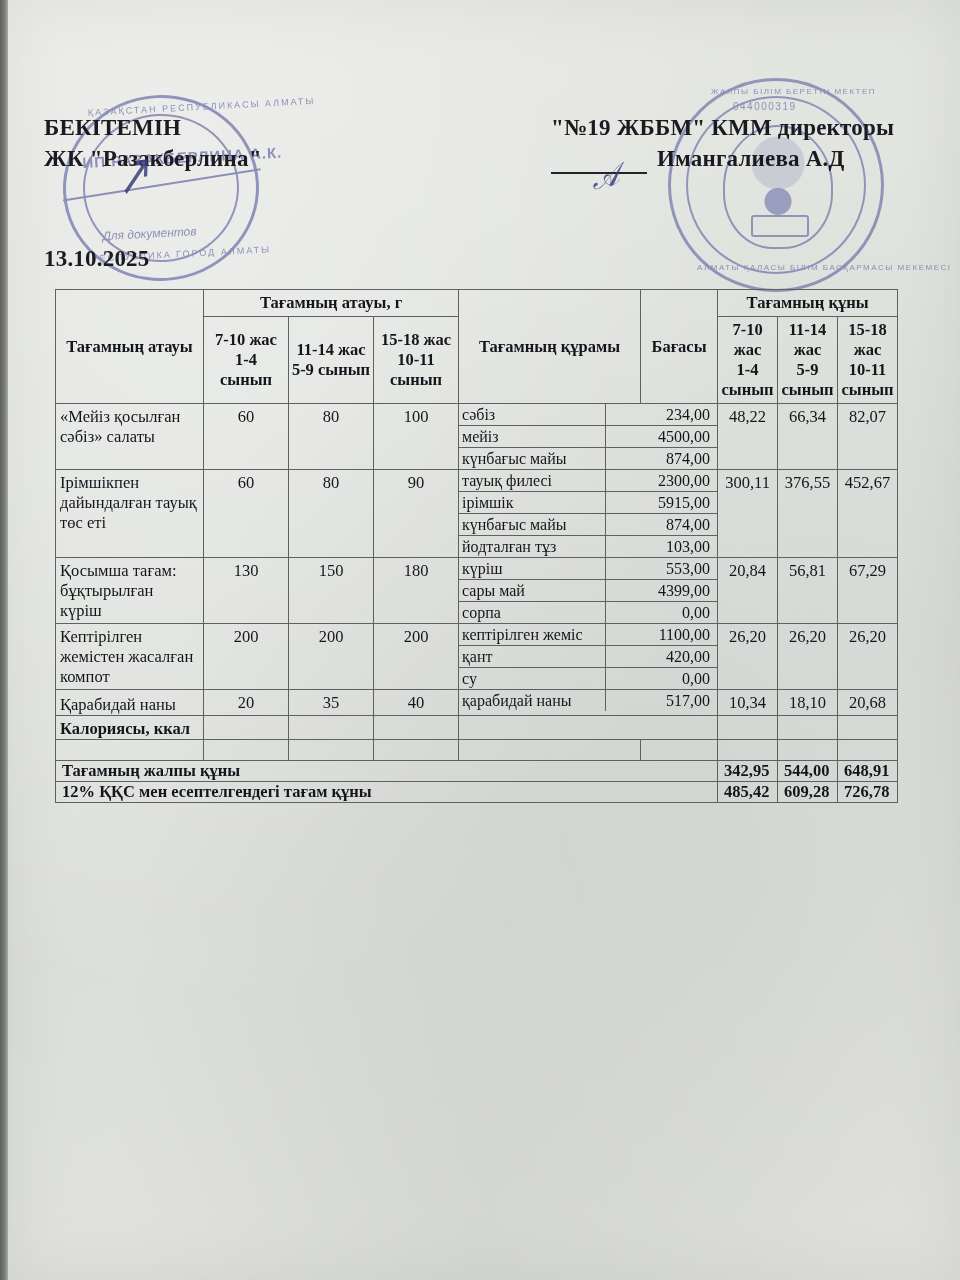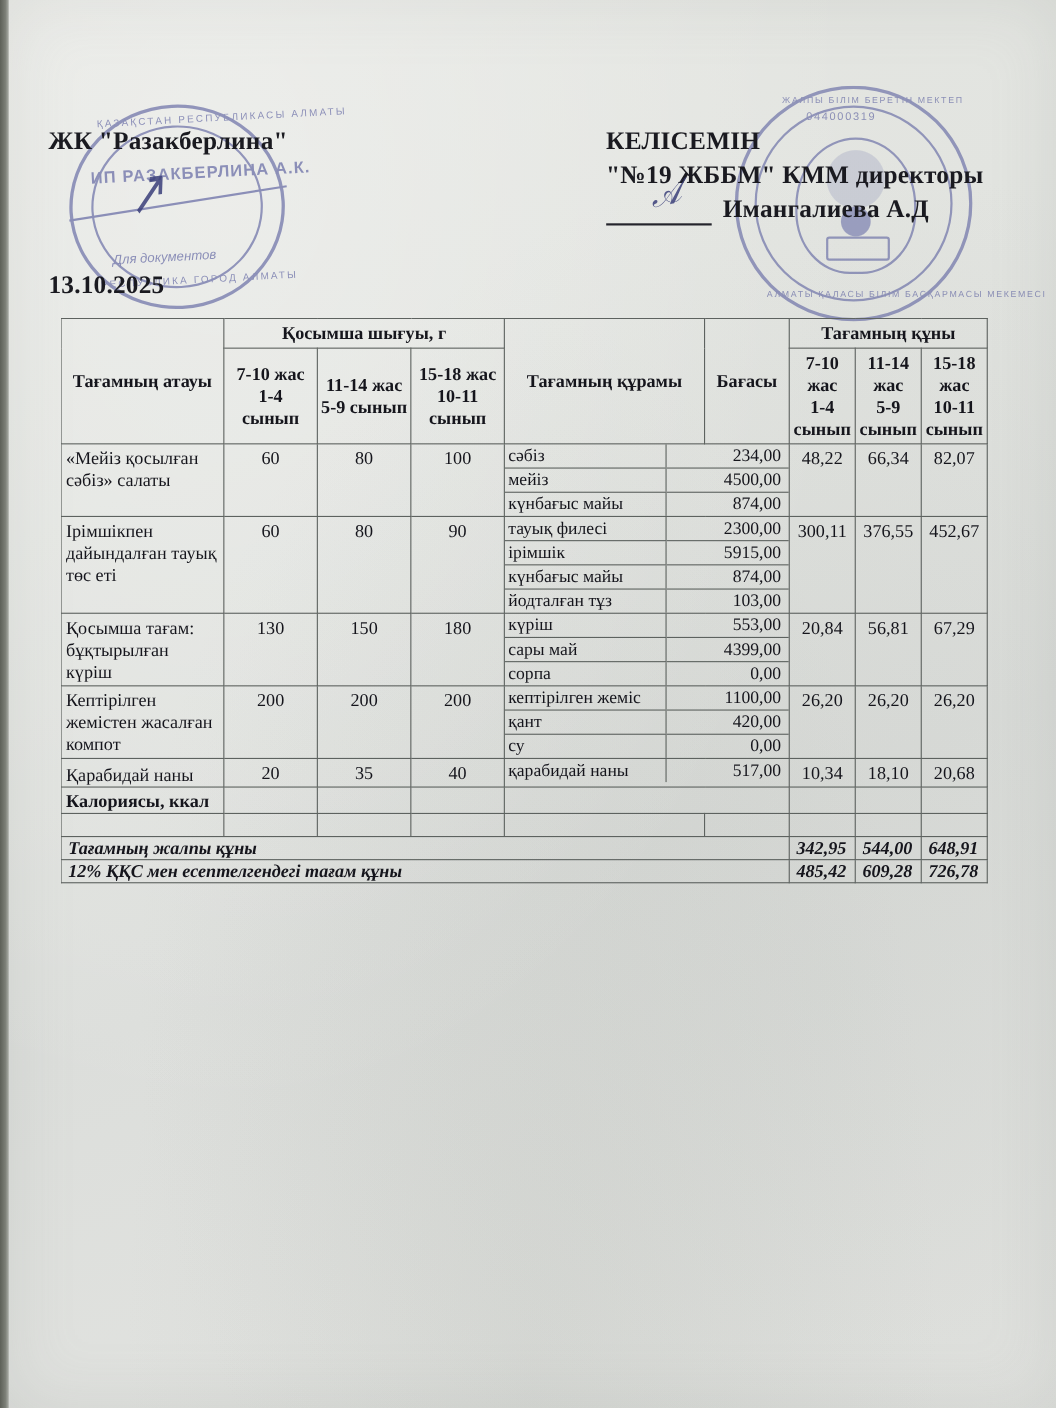--- a/index.html
+++ b/index.html
@@ -203,21 +203,20 @@
     line-height: 19px;
   }
   .inner-tbl tr:last-child td { border-bottom: 0; }
   .inner-tbl td.ii { text-align: left; width: 58%; vertical-align: middle; }
   .inner-tbl td.pp { text-align: right; width: 42%; vertical-align: middle;
                      border-left: 1px solid #5d625f; padding-right: 7px; }
   td.nopad { padding: 0; vertical-align: top; }
 
   .totrow td {
     font-weight: bold;
-    font-style: italic;
     font-size: 16.5px;
     padding: 0 6px;
     vertical-align: middle;
   }
   .totrow td.tlabel { text-align: left; }
   .totrow td.tval { text-align: right; padding-right: 9px; }
   .spacer td { height: 14px; border-left: 1px solid #5d625f; border-right: 1px solid #5d625f;
                border-top: 1px solid #5d625f; border-bottom: 0; }
 
   .bold { font-weight: bold; margin-top: 48px; }
@@ -241,29 +240,29 @@
     </div>
 
     <div class="stamp" id="stamp-right">
       <div class="stamp-txt" id="sr-arc1">ЖАЛПЫ БІЛІМ БЕРЕТІН МЕКТЕП</div>
       <div class="stamp-txt" id="sr-num">044000319</div>
       <div class="emblem"></div>
       <div class="stamp-txt" id="sr-arc2">АЛМАТЫ ҚАЛАСЫ БІЛІМ БАСҚАРМАСЫ МЕКЕМЕСІ</div>
     </div>
 
     <div class="hblock" id="hleft">
+      <div class="hline">БЕКІТЕМІН</div>
       <div class="hline">ЖК "Разакберлина"</div>
     </div>
 
     <div class="scribble" id="scr-left">↗</div>
 
     <div class="hblock hline" id="datestamp">13.10.2025</div>
 
     <div class="hblock" id="hright">
-      <div class="hline">КЕЛІСЕМІН</div>
       <div class="hline">"№19 ЖББМ" КММ директоры</div>
       <div class="hline sigrow">
         <span class="sigline"></span>
         <span>Имангалиева А.Д</span>
       </div>
     </div>
 
     <div class="scribble" id="scr-right">𝒜</div>
   </div>
 
@@ -276,21 +275,21 @@
         <col style="width:85px">
         <col style="width:182px">
         <col style="width:77px">
         <col style="width:60px">
         <col style="width:60px">
         <col style="width:60px">
       </colgroup>
       <thead>
         <tr>
           <th rowspan="2">Тағамның атауы</th>
-          <th colspan="3">Қосымша шығуы, г</th>
+          <th colspan="3">Тағамның атауы, г</th>
           <th rowspan="2">Тағамның құрамы</th>
           <th rowspan="2">Бағасы</th>
           <th colspan="3">Тағамның құны</th>
         </tr>
         <tr>
           <th>
             <span>7-10 жас</span><br>
             <span>1-4</span><br>
             <span>сынып</span>
           </th>

